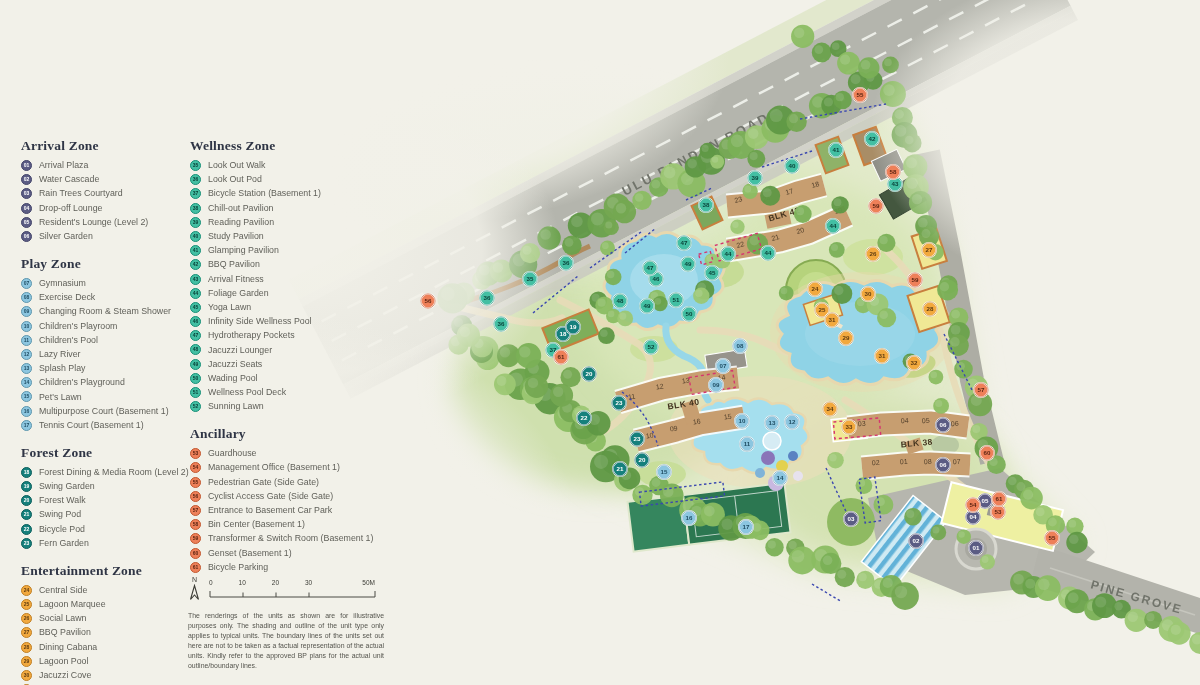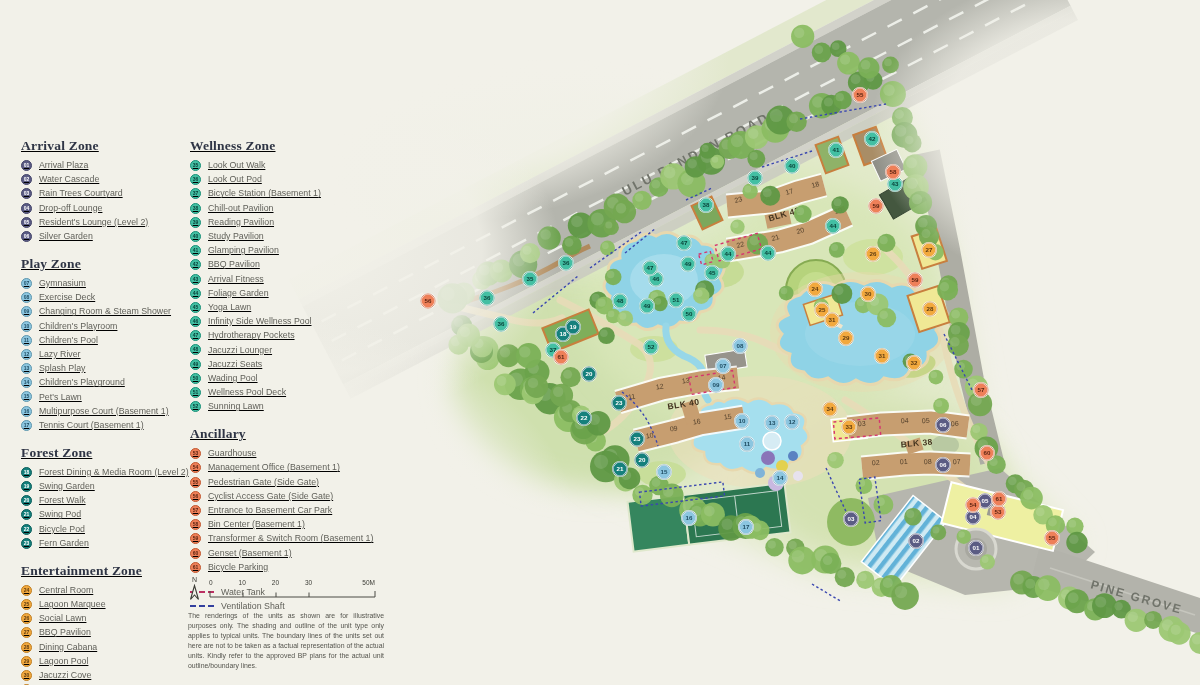--- a/index.html
+++ b/index.html
@@ -4,21 +4,21 @@
 <style>
   html,body{margin:0;padding:0;background:#e8e7df;}
   .canvas{position:relative;width:1200px;height:685px;background:#f2f1e9;overflow:hidden;
           font-family:"Liberation Sans",sans-serif;}
   svg{display:block;}
   #site-svg{position:absolute;left:0;top:0;}
   
   .legend-col{position:absolute;top:138px;}
   #legend-col-1{left:21px;width:168px;}
   #legend-col-2{left:190px;width:200px;}
-  .zone{margin:0 0 14px 0;text-decoration:underline;}
+  .zone{margin:0 0 14px 0;}
   .zone h3{font-family:"Liberation Serif",serif;font-size:13.5px;font-weight:700;color:#2f3545;
            margin:0 0 6px 0;letter-spacing:.2px;}
   .li{display:flex;align-items:center;margin:0 0 3.2px 0;line-height:1;white-space:nowrap;}
   .lm{width:11px;height:11px;border-radius:50%;flex:0 0 11px;display:flex;align-items:center;
       justify-content:center;font-size:5px;font-weight:700;margin-right:7px;box-sizing:border-box;
       border:1px solid rgba(0,0,0,.25);}
   .lt{font-size:8.8px;color:#5f5f58;}
   .lineleg{display:flex;align-items:center;margin:0 0 4px 0;}
   .dash{width:24px;border-top:2px dashed;margin-right:7px;}
   .llabel{font-size:8.8px;color:#5f5f58;}
@@ -1098,21 +1098,21 @@
         </div>
         <div class="li">
           <span class="lm" style="background: rgb(21, 128, 124); color: rgb(255, 255, 255); border-color: rgb(11, 95, 92);">23</span>
           <span class="lt">Fern Garden</span>
         </div>
       </div>
       <div class="zone">
         <h3>Entertainment Zone</h3>
         <div class="li">
           <span class="lm" style="background: rgb(242, 169, 62); color: rgb(92, 58, 16); border-color: rgb(192, 127, 34);">24</span>
-          <span class="lt">Central Room</span>
+          <span class="lt">Central Side</span>
         </div>
         <div class="li">
           <span class="lm" style="background: rgb(242, 169, 62); color: rgb(92, 58, 16); border-color: rgb(192, 127, 34);">25</span>
           <span class="lt">Lagoon Marquee</span>
         </div>
         <div class="li">
           <span class="lm" style="background: rgb(242, 169, 62); color: rgb(92, 58, 16); border-color: rgb(192, 127, 34);">26</span>
           <span class="lt">Social Lawn</span>
         </div>
         <div class="li">
@@ -1242,30 +1242,20 @@
           <span class="lm" style="background: rgb(238, 128, 89); color: rgb(91, 36, 18); border-color: rgb(194, 87, 47);">59</span>
           <span class="lt">Transformer &amp; Switch Room (Basement 1)</span>
         </div>
         <div class="li">
           <span class="lm" style="background: rgb(238, 128, 89); color: rgb(91, 36, 18); border-color: rgb(194, 87, 47);">60</span>
           <span class="lt">Genset (Basement 1)</span>
         </div>
         <div class="li">
           <span class="lm" style="background: rgb(238, 128, 89); color: rgb(91, 36, 18); border-color: rgb(194, 87, 47);">61</span>
           <span class="lt">Bicycle Parking</span>
-        </div>
-      </div>
-      <div class="lines-block">
-        <div class="lineleg">
-          <span class="dash" style="border-color: rgb(187, 47, 98);"></span>
-          <span class="llabel">Water Tank</span>
-        </div>
-        <div class="lineleg">
-          <span class="dash" style="border-color: rgb(51, 63, 158);"></span>
-          <span class="llabel">Ventilation Shaft</span>
         </div>
       </div>
     </div>
 
   <div class="scaleblock">
     <div class="scalerow">
       <div class="north">
         <span class="nlabel">N</span>
         <svg width="13" height="17">
           <path d="M2.5,15.5 L6.5,1.5 L10.5,15.5 L6.5,11 Z" fill="#f2f1e9" stroke="#3c3c36" stroke-width="1.1"></path>

